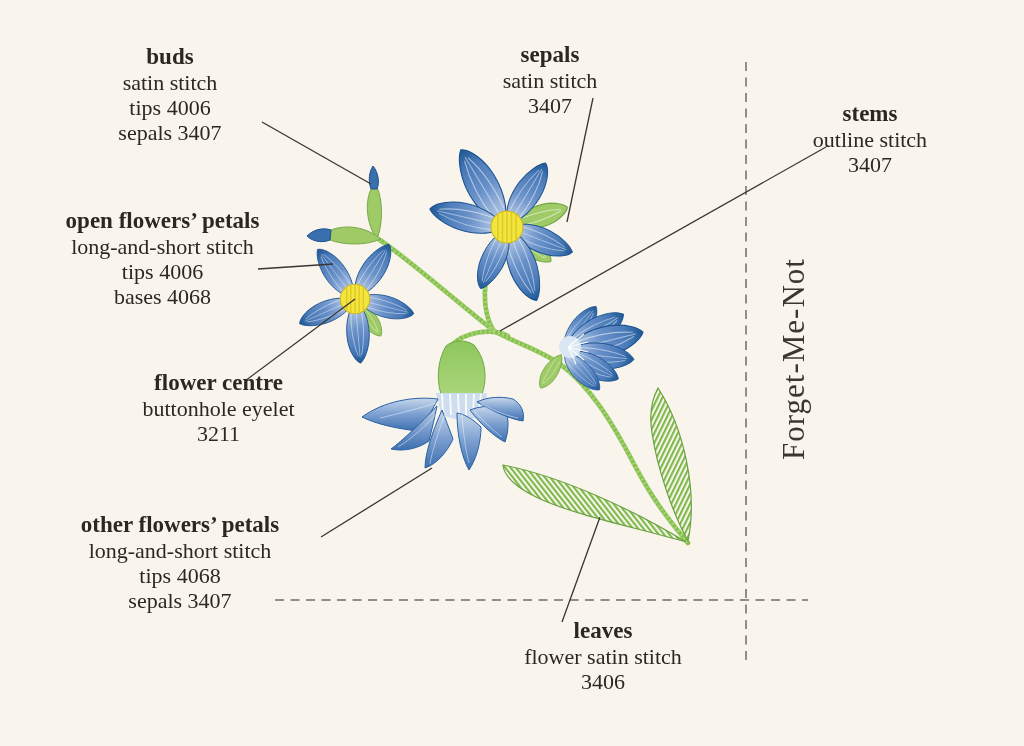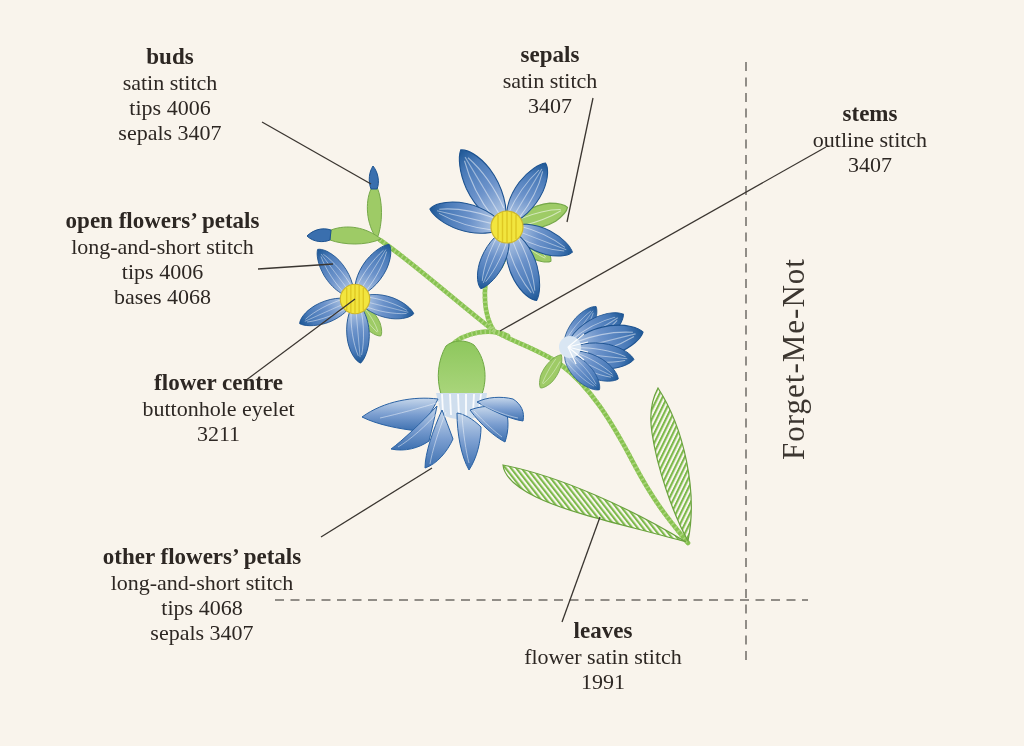--- a/index.html
+++ b/index.html
@@ -23,21 +23,21 @@
 
   .label{position:absolute;text-align:center;line-height:25px;font-size:22px;
          font-variant-numeric:oldstyle-nums;color:var(--ink);}
   .label .t{font-weight:700;font-size:23px;line-height:26px;}
 
   #lbl-buds   {left:50px;  top:44px;  width:240px;}
   #lbl-sepals {left:430px; top:42px;  width:240px;}
   #lbl-stems  {left:750px; top:69px;  width:240px;margin-top:32px;}
   #lbl-open   {left:20px;  top:208px; width:285px;text-align:center;}
   #lbl-centre {left:76px;  top:370px; width:285px;}
-  #lbl-other  {left:52px;  top:512px; width:300px;margin-top:32px;}
+  #lbl-other  {left:30px;  top:512px; width:300px;}
   #lbl-leaves {left:463px; top:618px; width:280px;}
 
   .vertical-title{
     position:absolute;left:672px;top:340px;width:246px;height:38px;
     font-size:31px;letter-spacing:1px;text-align:center;color:#3c3630;
     transform:rotate(-90deg);transform-origin:center;
     white-space:nowrap;
   }
 
   
@@ -249,18 +249,18 @@
   <div class="label" id="lbl-other">
     <div class="t">other flowers’ petals</div>
     <div>long-and-short stitch</div>
     <div>tips 4068</div>
     <div>sepals 3407</div>
   </div>
 
   <div class="label" id="lbl-leaves">
     <div class="t">leaves</div>
     <div>flower satin stitch</div>
-    <div>1991</div>
+    <div>3406</div>
   </div>
 
   <div class="vertical-title">Forget-Me-Not</div>
 
 </div>
 
 </body></html>

